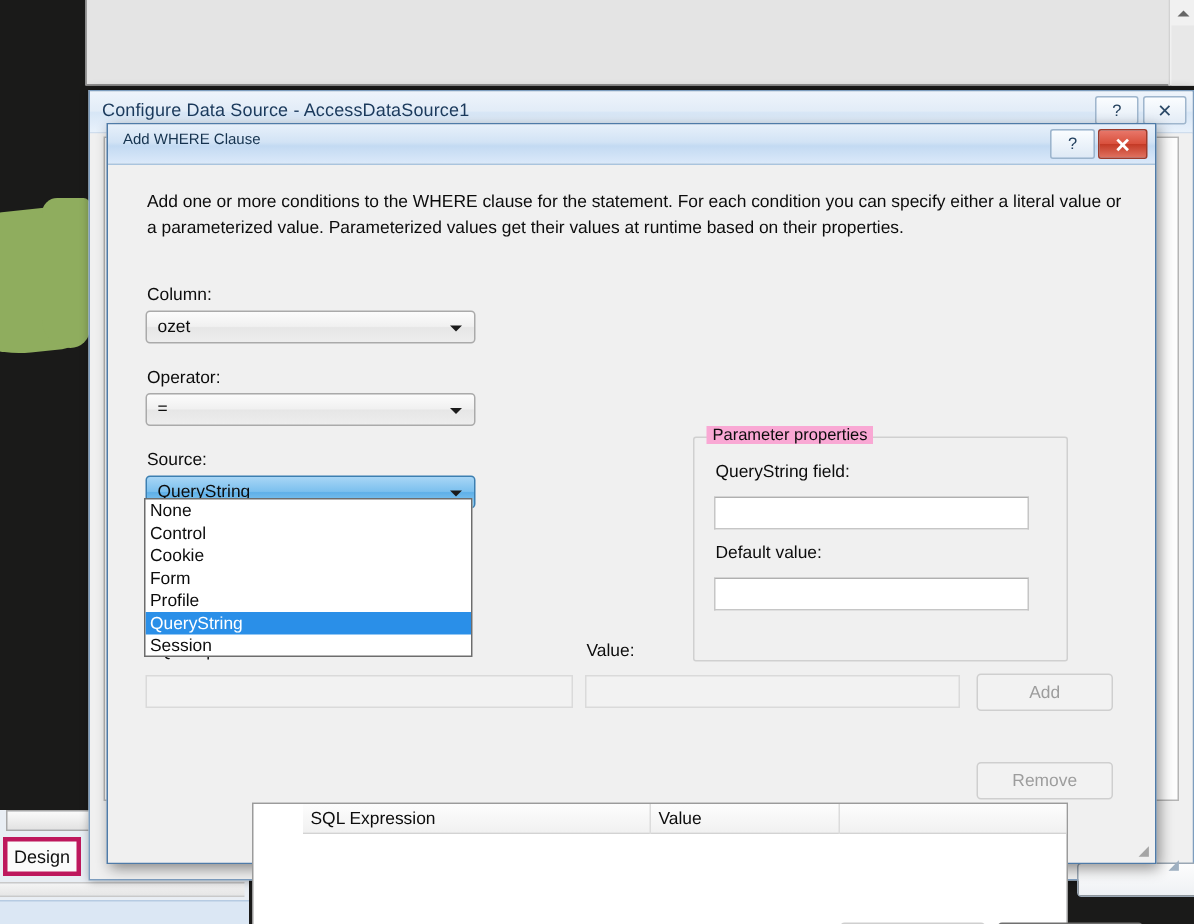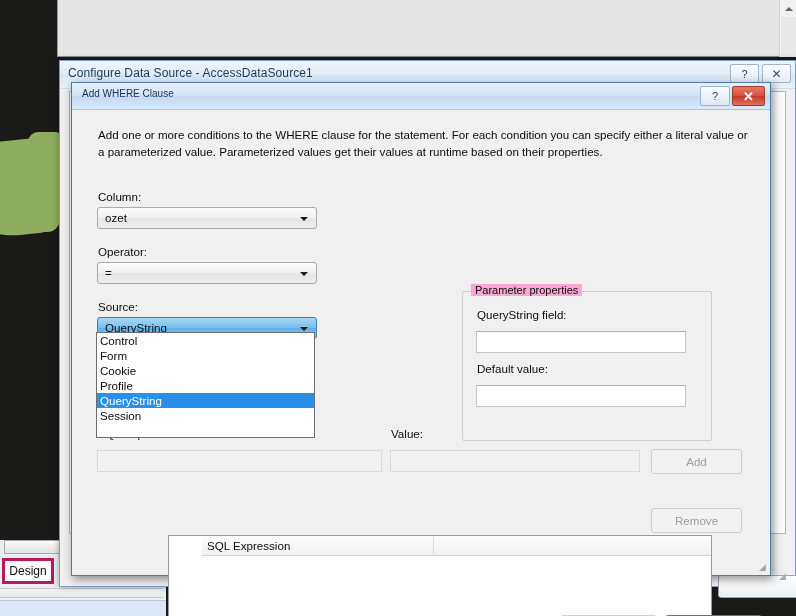--- a/index.html
+++ b/index.html
@@ -425,39 +425,41 @@
     <div class="fieldlabel" style="left:319px; top:317px;text-align:right;">Value:</div>
     <div class="textbox disabled" style="left:318px; top:340px; width:250px;"></div>
 
     <div class="btn disabled" style="left:579px; top:339px; width:91px;">
       <span>Add</span>
     </div>
 
     <div id="clause-list">
       <div id="clause-header">
         <div class="col" id="col0">SQL Expression</div>
+        <div class="col" id="col1">Value</div>
         <div class="col" id="col2"></div>
       </div>
     </div>
 
     <div class="btn disabled" style="left:579px; top:398px; width:91px;">
       <span>Remove</span>
     </div>
 
     <div class="btn disabled" style="left:488px; top:505px; width:97px;">
       
     </div>
     <div class="btn enabled" style="left:593px; top:505px; width:97px;">
       
     </div>
 
     <div id="where-grip">◢</div>
   </div>
 </div>
 
 <div id="source-dropdown">
+    <div class="dd-item"><span>None</span></div>
     <div class="dd-item"><span>Control</span></div>
+    <div class="dd-item"><span>Cookie</span></div>
     <div class="dd-item"><span>Form</span></div>
-    <div class="dd-item"><span>Cookie</span></div>
     <div class="dd-item"><span>Profile</span></div>
     <div class="dd-item sel"><span>QueryString</span></div>
     <div class="dd-item"><span>Session</span></div>
   </div>
 
 </body></html>

